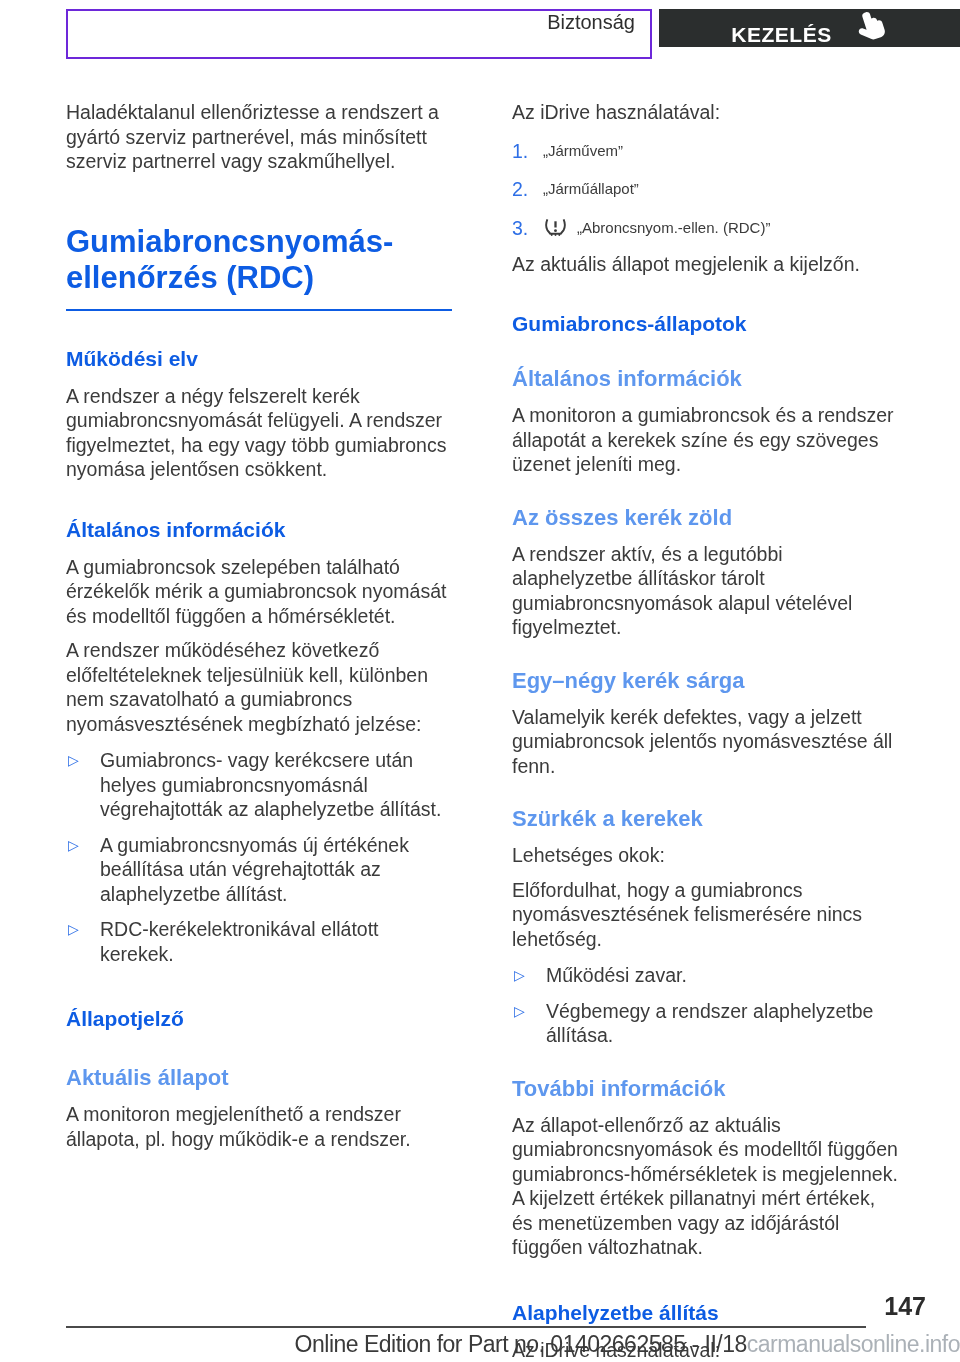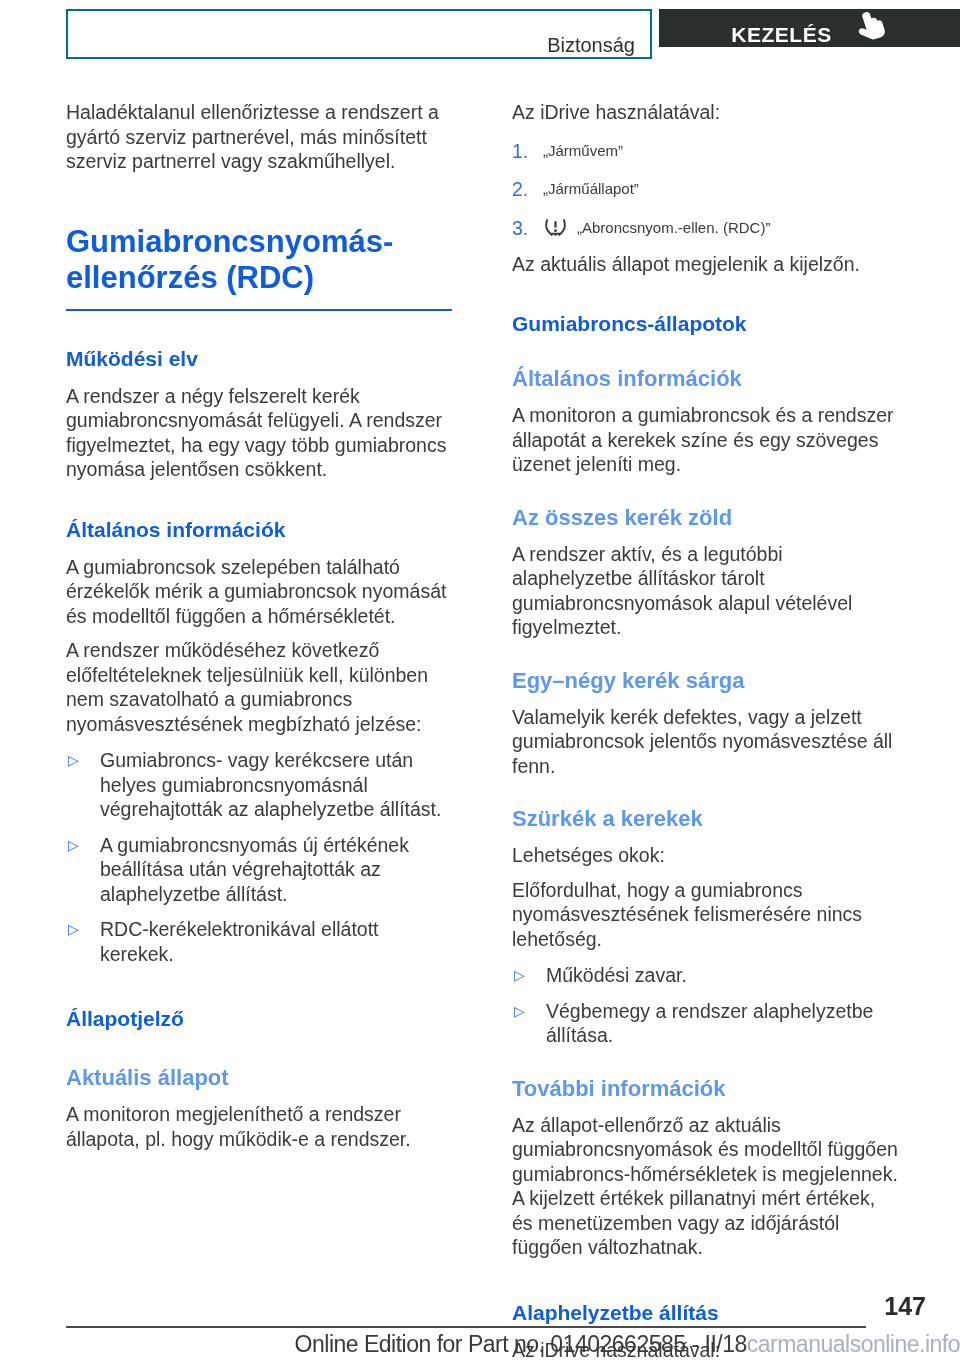--- a/index.html
+++ b/index.html
@@ -4,22 +4,22 @@
 <style>
   html,body{margin:0;padding:0;background:#ffffff;}
   .page{
     position:relative;width:960px;height:1362px;overflow:hidden;
     background:#ffffff;color:#3b3b3b;
     font-family:"Liberation Sans", sans-serif;
   }
   
   .hdr{position:absolute;top:9px;left:66px;right:0;height:54px;display:flex;}
   .tab-white{
-    width:586px;height:50px;border:2px solid #0369a1;background:#fff;
-    display:flex;align-items:flex-end;justify-content:flex-end;padding-right:15px;box-sizing:border-box;
+    width:586px;height:50px;border:2px solid #6d28d9;background:#fff;
+    display:flex;align-items:flex-start;justify-content:flex-end;padding-right:15px;box-sizing:border-box;
   }
   .tab-white-label{font-size:20px;color:#2e2e2e;}
   .tab-dark{
     margin-left:7px;flex:1;height:38px;background:#2b2e2e;
     display:flex;align-items:flex-end;justify-content:center;gap:20px;
   }
   .tab-dark-label{color:#ffffff;font-size:21px;font-weight:700;letter-spacing:.5px;}
   .hand{display:flex;align-items:center;}
   
   .col{position:absolute;top:100px;width:386px;}

